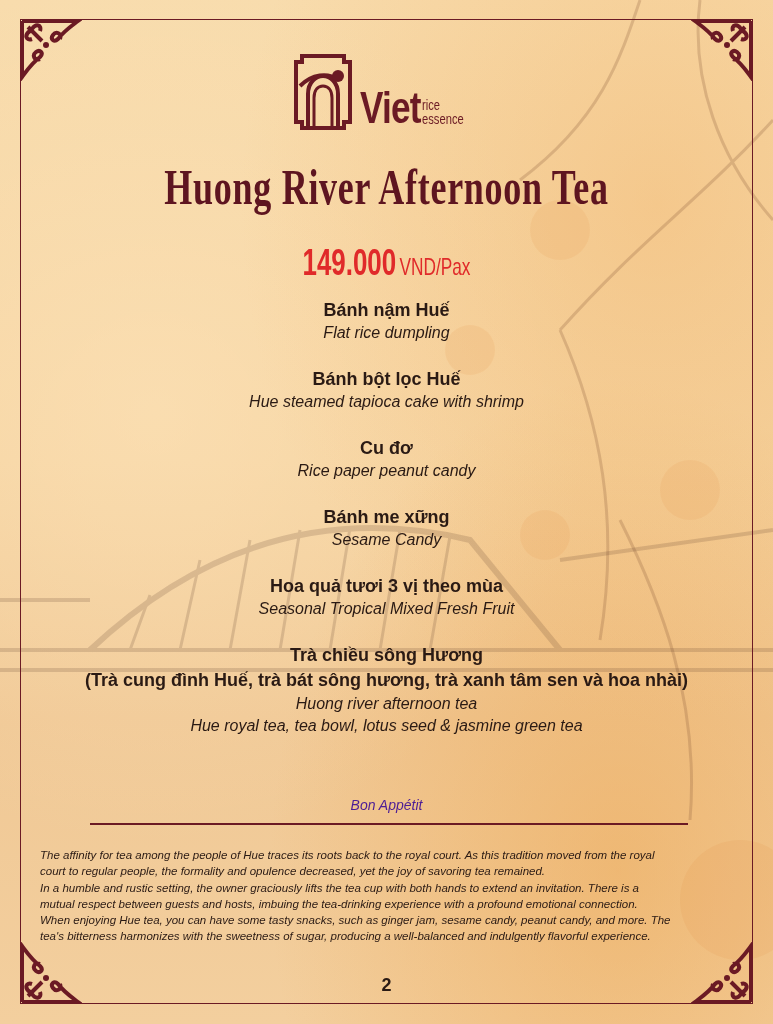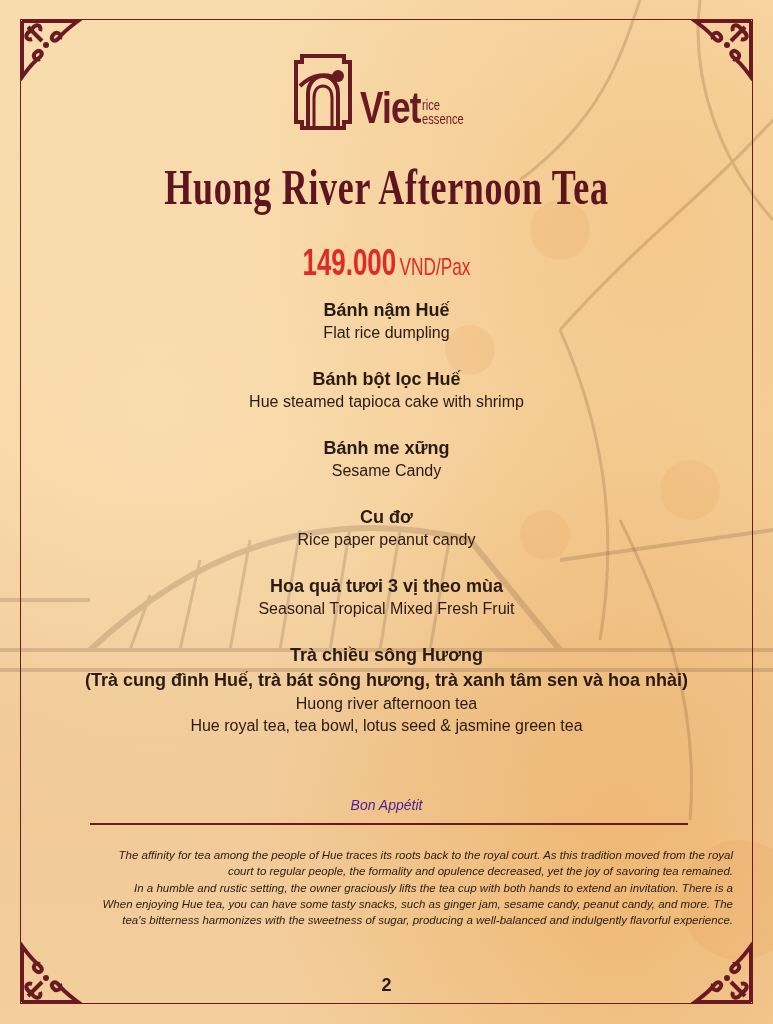--- a/index.html
+++ b/index.html
@@ -44,25 +44,25 @@
   .price {
     position:absolute; left:0; width:773px; top:242px; text-align:center;
     color:#e02a2a; font-weight:bold; transform:scaleX(0.72); transform-origin:center;
   }
   .price .amt { font-size:36px; }
   .price .unit { font-size:24px; font-weight:normal; }
 
   .menu { position:absolute; left:0; width:773px; top:298px; text-align:center; color:#2a1a14; }
   .item { margin-bottom:23px; }
   .item-name { font-weight:bold; font-size:18px; line-height:24px; }
-  .item-desc { font-size:16px; line-height:22px; }
+  .item-desc { font-style:italic; font-size:16px; line-height:22px; }
   .last .item-name { line-height:25px;text-align:center; }
   .bon { position:absolute; left:0; width:773px; top:797px; text-align:center; font-style:italic; font-size:14px; color:#4c1d95; }
   .rule { position:absolute; left:90px; width:598px; top:823px; height:2px; background:#6b1a24; }
-  .story { position:absolute; left:40px; width:693px; top:847px; text-align:right; font-style:italic; font-size:11.5px; line-height:16.3px; color:#2a1a14; }
+  .story { position:absolute; left:40px; width:693px; top:847px; text-align:left; font-style:italic; font-size:11.5px; line-height:16.3px; color:#2a1a14; }
   .page-num { position:absolute; left:0; width:773px; top:975px; text-align:center; font-weight:bold; font-size:18px; color:#2a1a14; }
 </style>
 </head>
 <body>
 
 <div class="bg"></div>
 
 <svg class="branch" viewBox="0 0 773 1024">
   <path d="M773 120 C 700 200, 640 240, 560 330 M700 0 C 690 80, 720 160, 773 220 M640 0 C 620 60, 600 120, 520 180 M560 330 C 600 420, 620 520, 600 640 M620 520 C 660 600, 700 700, 690 820" stroke="#8a5a3a" stroke-width="3" fill="none"></path>
   <circle cx="470" cy="350" r="25" fill="#e89a50" opacity="0.6"></circle>
@@ -130,43 +130,44 @@
 <div class="menu">
   <div class="item">
     <div class="item-name">Bánh nậm Huế</div>
     <div class="item-desc">Flat rice dumpling</div>
   </div>
   <div class="item">
     <div class="item-name">Bánh bột lọc Huế</div>
     <div class="item-desc">Hue steamed tapioca cake with shrimp</div>
   </div>
   <div class="item">
+    <div class="item-name">Cu đơ</div>
+    <div class="item-desc">Rice paper peanut candy</div>
+  </div>
+  <div class="item">
     <div class="item-name">Bánh me xững</div>
     <div class="item-desc">Sesame Candy</div>
-  </div>
-  <div class="item">
-    <div class="item-name">Cu đơ</div>
-    <div class="item-desc">Rice paper peanut candy</div>
   </div>
   <div class="item">
     <div class="item-name">Hoa quả tươi 3 vị theo mùa</div>
     <div class="item-desc">Seasonal Tropical Mixed Fresh Fruit</div>
   </div>
   <div class="item last">
     <div class="item-name">Trà chiều sông Hương</div>
     <div class="item-name">(Trà cung đình Huế, trà bát sông hương, trà xanh tâm sen và hoa nhài)</div>
     <div class="item-desc">Huong river afternoon tea</div>
     <div class="item-desc">Hue royal tea, tea bowl, lotus seed &amp; jasmine green tea</div>
   </div>
 </div>
 
 <div class="bon">Bon Appétit</div>
 <div class="rule"></div>
 
 <div class="story">
   <div>The affinity for tea among the people of Hue traces its roots back to the royal court. As this tradition moved from the royal</div>
   <div>court to regular people, the formality and opulence decreased, yet the joy of savoring tea remained.</div>
   <div>In a humble and rustic setting, the owner graciously lifts the tea cup with both hands to extend an invitation. There is a</div>
+  <div>mutual respect between guests and hosts, imbuing the tea-drinking experience with a profound emotional connection.</div>
   <div>When enjoying Hue tea, you can have some tasty snacks, such as ginger jam, sesame candy, peanut candy, and more. The</div>
   <div>tea's bitterness harmonizes with the sweetness of sugar, producing a well-balanced and indulgently flavorful experience.</div>
 </div>
 
 <div class="page-num">2</div>
 
 </body></html>

